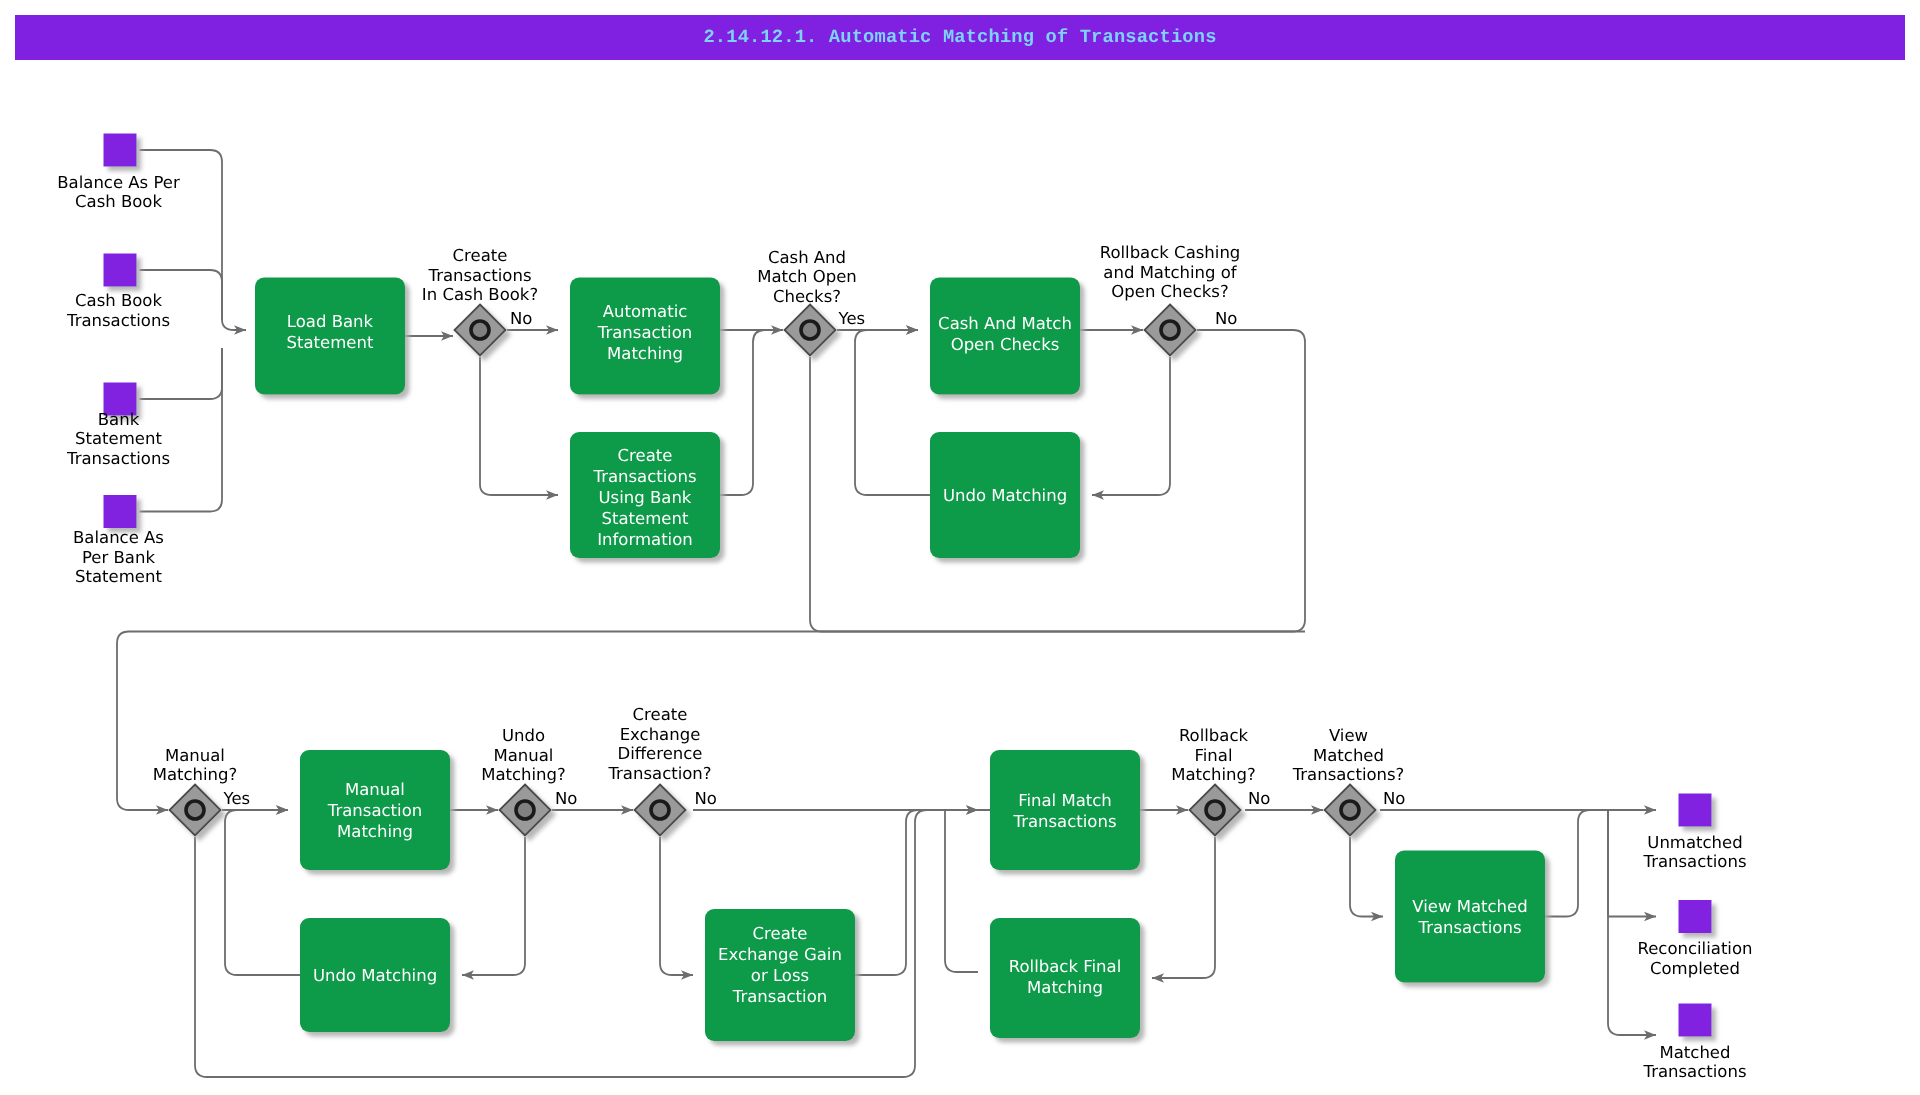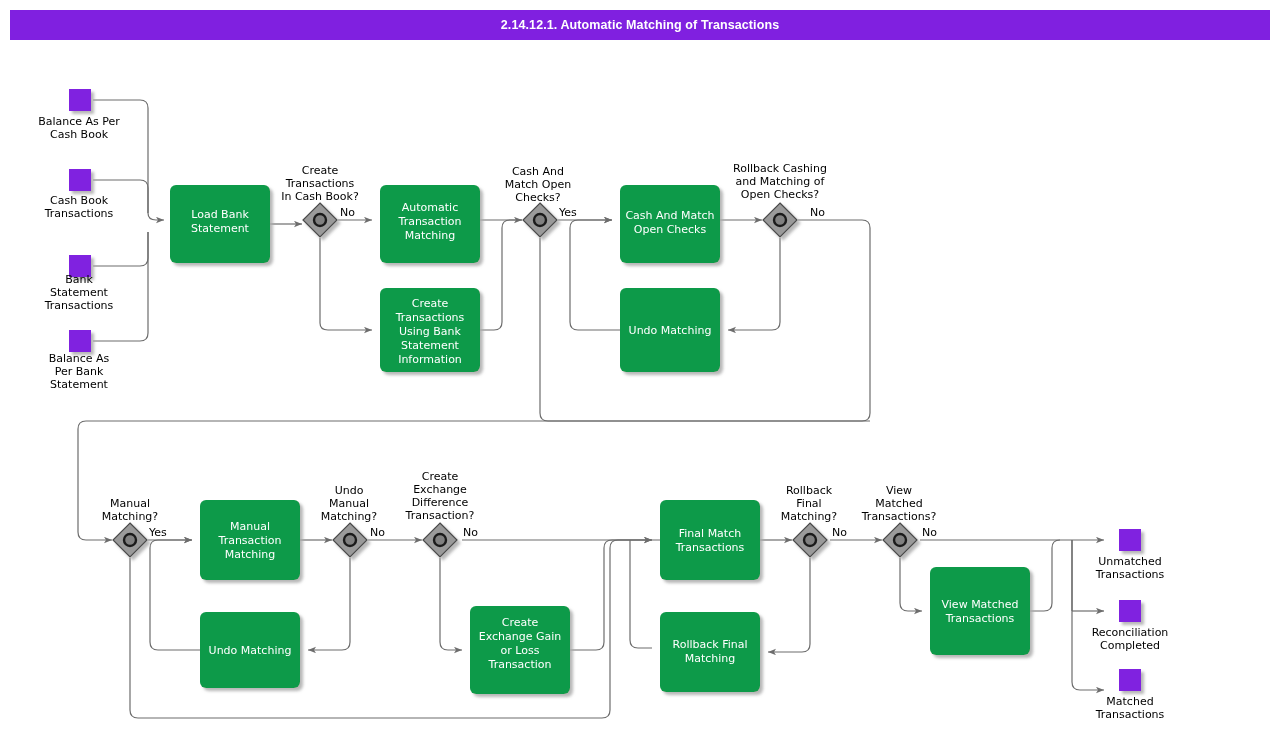--- a/index.html
+++ b/index.html
@@ -19,22 +19,22 @@
     left: 10px;
     top: 10px;
     width: 1260px;
     height: 30px;
     background: #8020e0;
     display: flex;
     align-items: center;
     justify-content: center;
   }
   #titlebar .title-text {
-    color: #ffffff;
-    font-family: Liberation Sans, sans-serif;
+    color: #7dd3fc;
+    font-family: Liberation Mono, monospace;
     font-size: 12.5px;
     font-weight: bold;
     letter-spacing: 0.1px;
   }
   svg#flow {
     position: absolute;
     left: 0;
     top: 0;
     width: 1280px;
     height: 730px;

